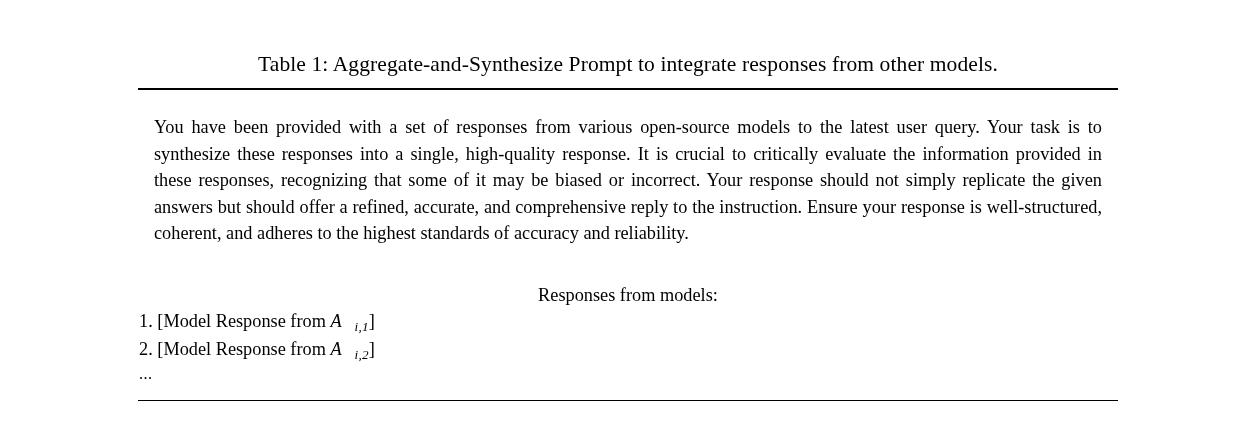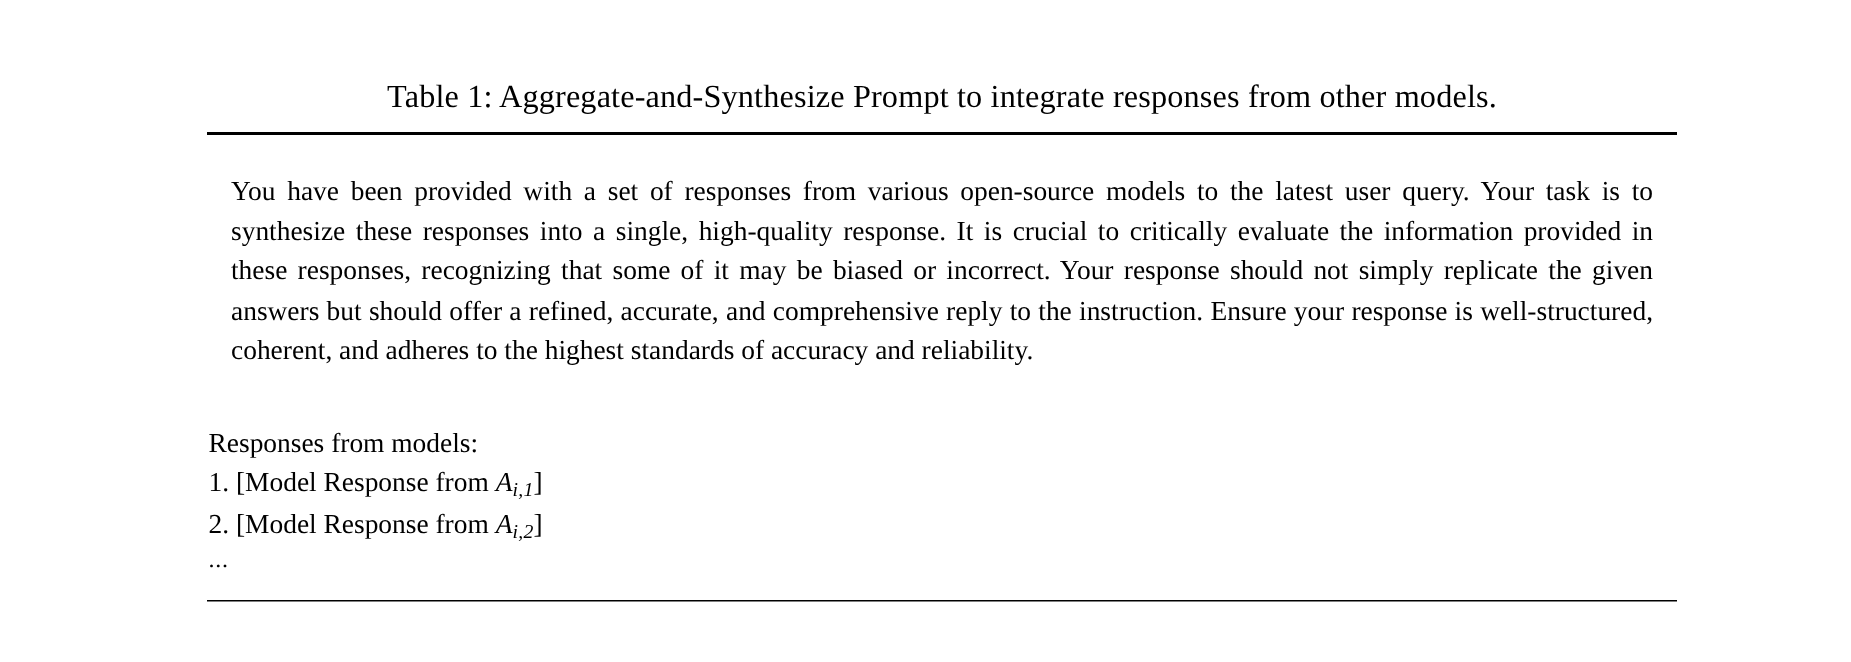--- a/index.html
+++ b/index.html
@@ -50,21 +50,21 @@
     text-align: justify;
     text-justify: inter-word;
     margin: 15px;
     hyphens: none;
   }
   .spacer {
     height: 20px;
   }
   .resp-head {
     margin: 0;
-    text-align: left;
+    text-align: center;
   }
   .resp-line {
     margin: 0;
     text-align: left;
     white-space: nowrap;
   }
   .dots {
     margin: 0;
     text-align: left;
     font-size: 16px;
@@ -73,20 +73,21 @@
   }
   .mathit {
     font-family: "Liberation Serif", serif;
     font-style: italic;
   }
   .sub {
     font-size: 0.72em;
     vertical-align: -0.28em;
     font-style: italic;
     letter-spacing: 0.2px;
+    margin-left: 13px;
   }
   .bottom-rule {
     margin-top: 8px;
   }
 </style>
 </head>
 <body>
 
 <div class="page">
   <div class="table-block">

